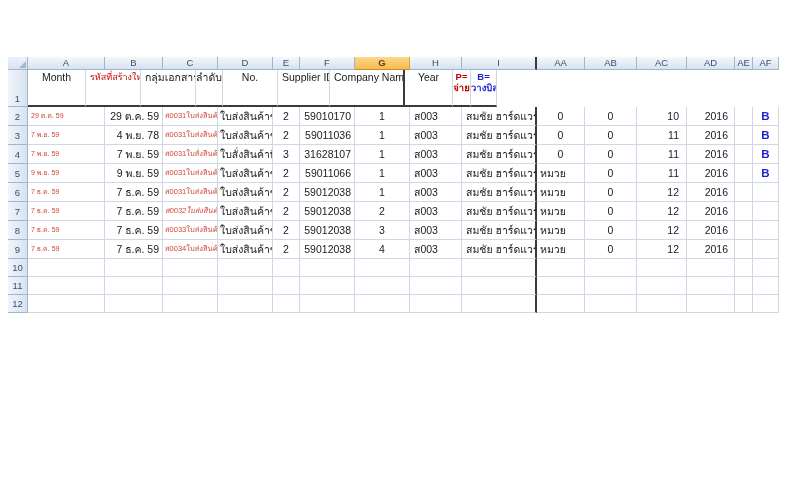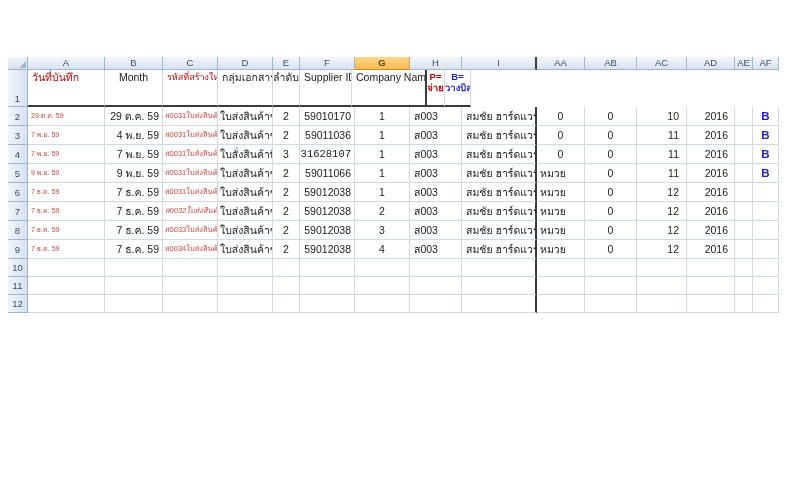--- a/index.html
+++ b/index.html
@@ -87,27 +87,28 @@
         <div class="colhead thickR" style="width: 75px;">I</div>
         <div class="colhead" style="width: 48px;">AA</div>
         <div class="colhead" style="width: 52px;">AB</div>
         <div class="colhead" style="width: 50px;">AC</div>
         <div class="colhead" style="width: 48px;">AD</div>
         <div class="colhead" style="width: 18px;">AE</div>
         <div class="colhead" style="width: 26px;">AF</div>
       </div>
       <div class="row hdr-row">
         <div class="rowhead">1</div>
-        <div class="cell red a-left" style="width: 77px;">วันที่บันทึก</div>
         <div class="cell " style="width: 58px;">Month</div>
         <div class="cell red2 a-left" style="width: 55px;">รหัสที่สร้างใหม่</div>
         <div class="cell a-left" style="width: 55px;">กลุ่มเอกสาร</div>
         <div class="cell " style="width: 27px;">ลำดับ</div>
+        <div class="cell " style="width: 55px;">No.</div>
         <div class="cell a-left" style="width: 52px;">Supplier ID</div>
         <div class="cell a-left thickR" style="width: 75px;">Company Name</div>
+        <div class="cell " style="width: 48px;">Year</div>
         <div class="cell red" style="width: 18px;">
           <div class="l2">P=</div>
           <div class="l2">จ่าย</div>
         </div>
         <div class="cell blue" style="width: 26px;">
           <div class="l2">B=</div>
           <div class="l2">วางบิล</div>
         </div>
       </div>
       <div class="row data-row" style="height: 19px;">
@@ -124,21 +125,21 @@
         <div class="cell c-AA numv" style="width: 48px; line-height: 18px;">0</div>
         <div class="cell c-AB" style="width: 52px; line-height: 18px;">0</div>
         <div class="cell c-AC" style="width: 50px; line-height: 18px;">10</div>
         <div class="cell c-AD" style="width: 48px; line-height: 18px;">2016</div>
         <div class="cell c-AE" style="width: 18px; line-height: 18px;"></div>
         <div class="cell c-AF" style="width: 26px; line-height: 18px;">B</div>
       </div>
       <div class="row data-row" style="height: 19px;">
         <div class="rowhead">3</div>
         <div class="cell c-A" style="width: 77px; line-height: 18px;">7 พ.ย. 59</div>
-        <div class="cell c-B" style="width: 58px; line-height: 18px;">4 พ.ย. 59</div>
+        <div class="cell c-B" style="width: 58px; line-height: 18px;">4 พ.ย. 78</div>
         <div class="cell c-C" style="width: 55px; line-height: 18px;">ส0031ใบส่งสินค้</div>
         <div class="cell c-D" style="width: 55px; line-height: 18px;">ใบส่งสินค้าช้</div>
         <div class="cell c-E" style="width: 27px; line-height: 18px;">2</div>
         <div class="cell c-F" style="width: 55px; line-height: 18px; text-align: right;">59011036</div>
         <div class="cell c-G" style="width: 55px; line-height: 18px;">1</div>
         <div class="cell c-H" style="width: 52px; line-height: 18px;">ส003</div>
         <div class="cell c-I thickR" style="width: 75px; line-height: 18px;">สมชัย ฮาร์ดแวร์</div>
         <div class="cell c-AA numv" style="width: 48px; line-height: 18px;">0</div>
         <div class="cell c-AB" style="width: 52px; line-height: 18px;">0</div>
         <div class="cell c-AC" style="width: 50px; line-height: 18px;">11</div>
@@ -146,21 +147,21 @@
         <div class="cell c-AE" style="width: 18px; line-height: 18px;"></div>
         <div class="cell c-AF" style="width: 26px; line-height: 18px;">B</div>
       </div>
       <div class="row data-row" style="height: 19px;">
         <div class="rowhead">4</div>
         <div class="cell c-A" style="width: 77px; line-height: 18px;">7 พ.ย. 59</div>
         <div class="cell c-B" style="width: 58px; line-height: 18px;">7 พ.ย. 59</div>
         <div class="cell c-C" style="width: 55px; line-height: 18px;">ส0031ใบสั่งสินค้</div>
         <div class="cell c-D" style="width: 55px; line-height: 18px;">ใบสั่งสินค้าที่</div>
         <div class="cell c-E" style="width: 27px; line-height: 18px;">3</div>
-        <div class="cell c-F" style="width: 55px; line-height: 18px; font-family: Liberation Mono, monospace;">31628107</div>
+        <div class="cell c-F" style="width: 55px; line-height: 18px;">31628107</div>
         <div class="cell c-G" style="width: 55px; line-height: 18px;">1</div>
         <div class="cell c-H" style="width: 52px; line-height: 18px;">ส003</div>
         <div class="cell c-I thickR" style="width: 75px; line-height: 18px;">สมชัย ฮาร์ดแวร์</div>
         <div class="cell c-AA numv" style="width: 48px; line-height: 18px;">0</div>
         <div class="cell c-AB" style="width: 52px; line-height: 18px;">0</div>
         <div class="cell c-AC" style="width: 50px; line-height: 18px;">11</div>
         <div class="cell c-AD" style="width: 48px; line-height: 18px;">2016</div>
         <div class="cell c-AE" style="width: 18px; line-height: 18px;"></div>
         <div class="cell c-AF" style="width: 26px; line-height: 18px;">B</div>
       </div>

